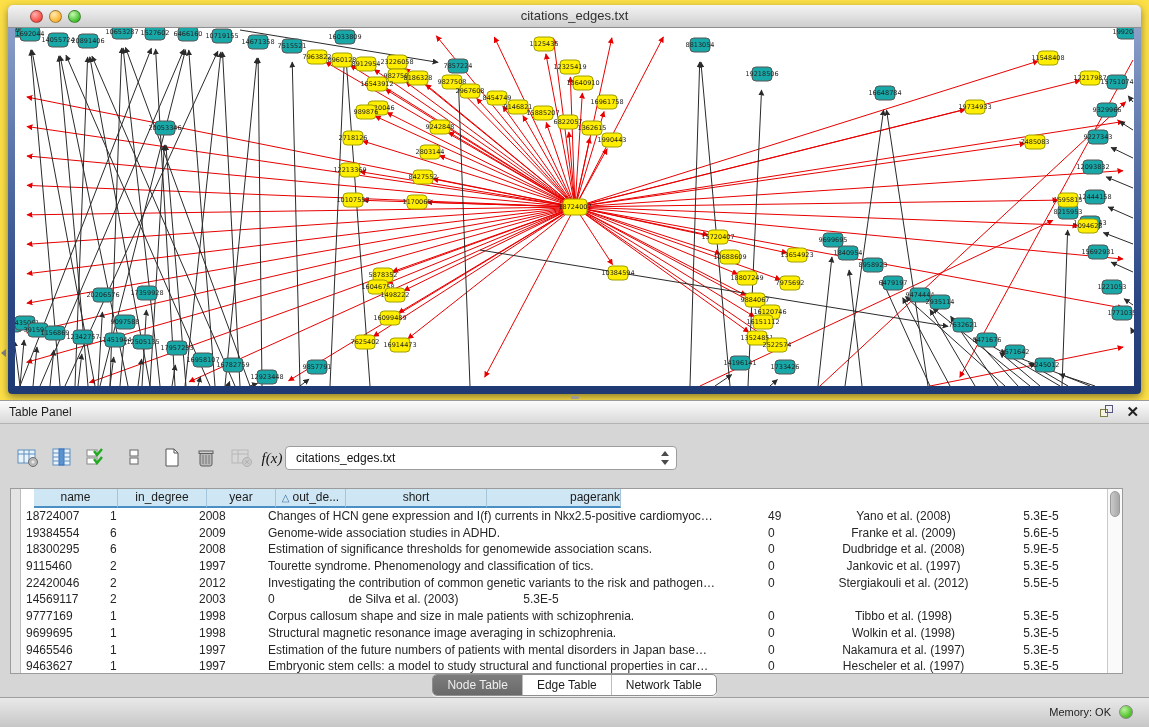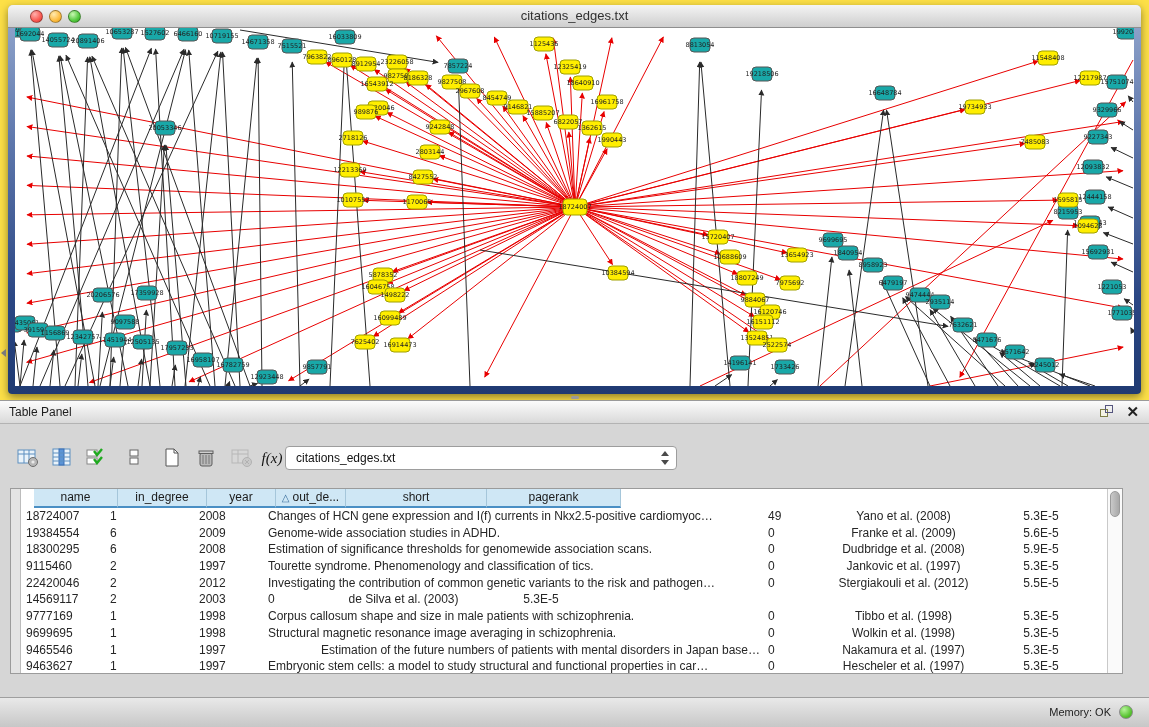--- a/index.html
+++ b/index.html
@@ -775,21 +775,21 @@
     </div>
 
     <div class="table-frame">
       <div class="tgutter"></div>
       <div class="thead" id="thead">
           <div class="th" style="width: 84px;">name</div>
           <div class="th" style="width: 89px;">in_degree</div>
           <div class="th" style="width: 69px;">year</div>
           <div class="th" style="width: 70px;"><span class="sort-tri">△</span>out_de...</div>
           <div class="th" style="width: 141px;">short</div>
-          <div class="th" style="width: 134px;">pagerank</div>
+          <div class="th" style="width: 134px; text-align: right;">pagerank</div>
         </div>
       <div class="tbody" id="tbody">
           <div class="tr">
             <div class="td l" style="width: 84px;">18724007</div>
             <div class="td l" style="width: 89px;">1</div>
             <div class="td l" style="width: 69px;">2008</div>
             <div class="td l" style="width: 500px;">Changes of HCN gene expression and I(f) currents in Nkx2.5-positive cardiomyoc…</div>
             <div class="td l" style="width: 70px;">49</div>
             <div class="td c" style="width: 141px;">Yano et al. (2008)</div>
             <div class="td c" style="width: 134px;">5.3E-5</div>
@@ -853,39 +853,46 @@
             <div class="td l" style="width: 69px;">1998</div>
             <div class="td l" style="width: 500px;">Structural magnetic resonance image averaging in schizophrenia.</div>
             <div class="td l" style="width: 70px;">0</div>
             <div class="td c" style="width: 141px;">Wolkin et al. (1998)</div>
             <div class="td c" style="width: 134px;">5.3E-5</div>
           </div>
           <div class="tr">
             <div class="td l" style="width: 84px;">9465546</div>
             <div class="td l" style="width: 89px;">1</div>
             <div class="td l" style="width: 69px;">1997</div>
-            <div class="td l" style="width: 500px; text-align: right;">Estimation of the future numbers of patients with mental disorders in Japan base…</div>
+            <div class="td l" style="width: 500px;">Estimation of the future numbers of patients with mental disorders in Japan base…</div>
             <div class="td l" style="width: 70px;">0</div>
             <div class="td c" style="width: 141px;">Nakamura et al. (1997)</div>
             <div class="td c" style="width: 134px;">5.3E-5</div>
           </div>
           <div class="tr">
             <div class="td l" style="width: 84px;">9463627</div>
             <div class="td l" style="width: 89px;">1</div>
             <div class="td l" style="width: 69px;">1997</div>
             <div class="td l" style="width: 500px;">Embryonic stem cells: a model to study structural and functional properties in car…</div>
             <div class="td l" style="width: 70px;">0</div>
             <div class="td c" style="width: 141px;">Hescheler et al. (1997)</div>
             <div class="td c" style="width: 134px;">5.3E-5</div>
           </div>
         </div>
       <div class="vscroll">
           <div class="vthumb"></div>
         </div>
     </div>
 
+    <div class="tabbar">
+      <span class="seg" id="tabseg">
+          <span class="tab active">Node Table</span>
+          <span class="tab">Edge Table</span>
+          <span class="tab">Network Table</span>
+        </span>
+    </div>
   </div>
 
   <div class="statusbar">
     <span class="mem-label">Memory: OK</span>
     <span class="mem-dot"></span>
   </div>
 </div>
 
 </body></html>

